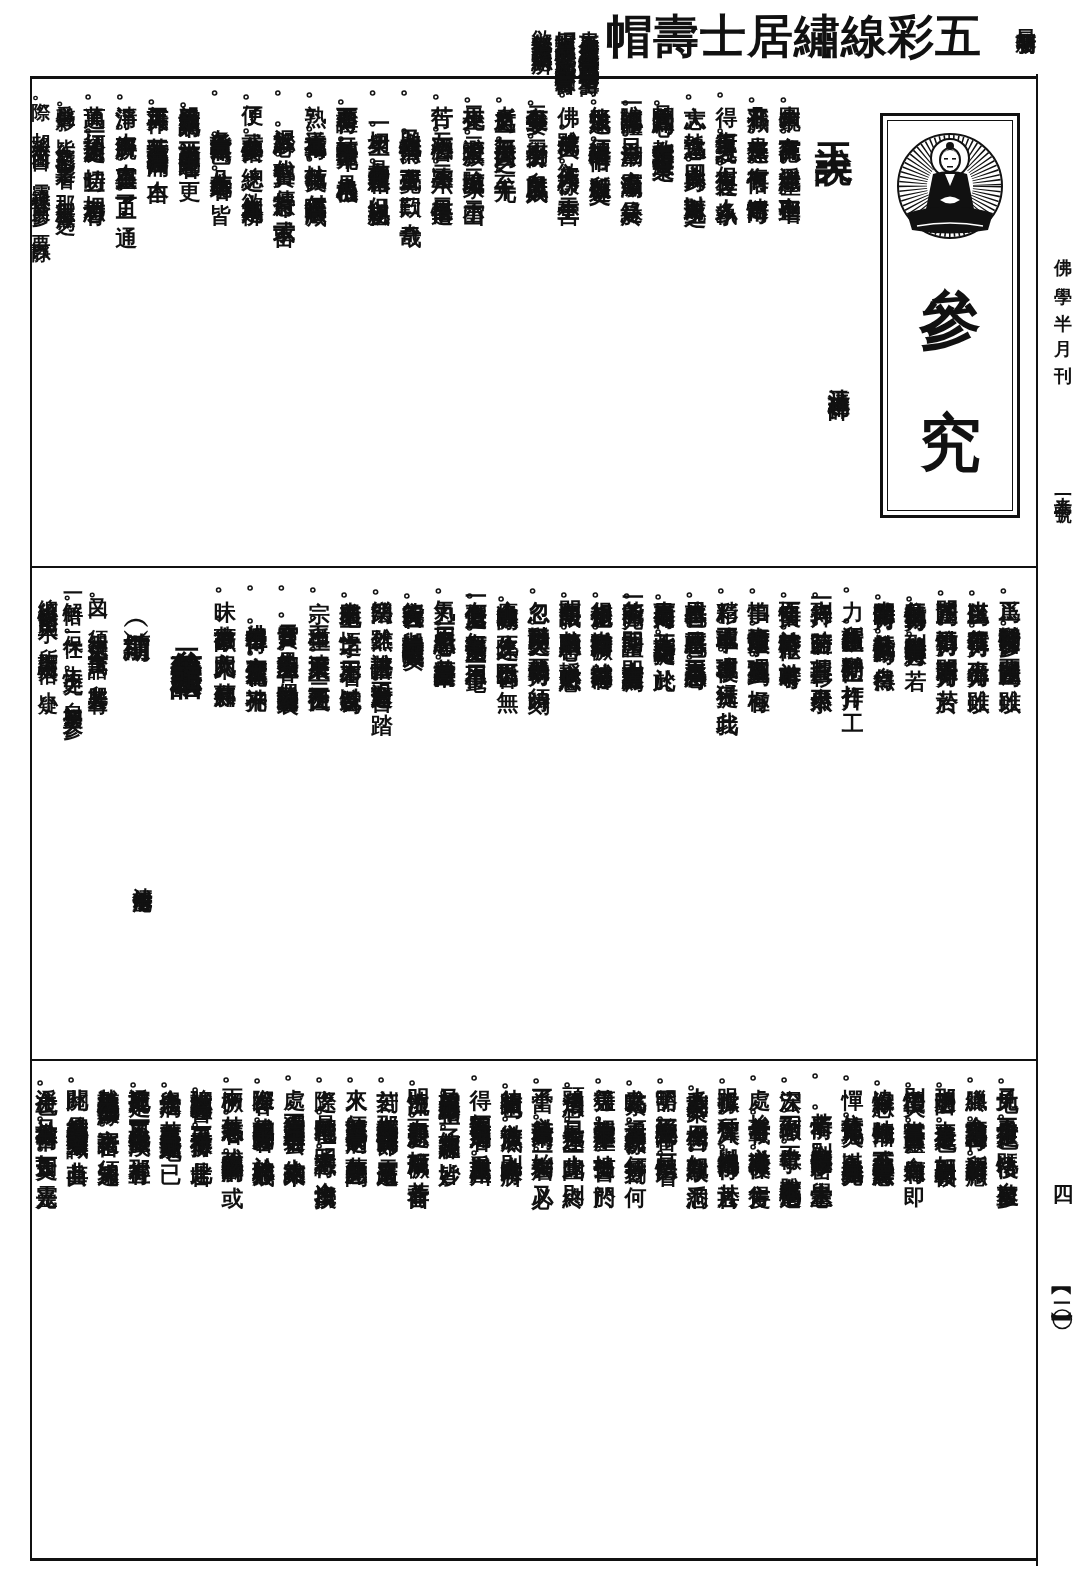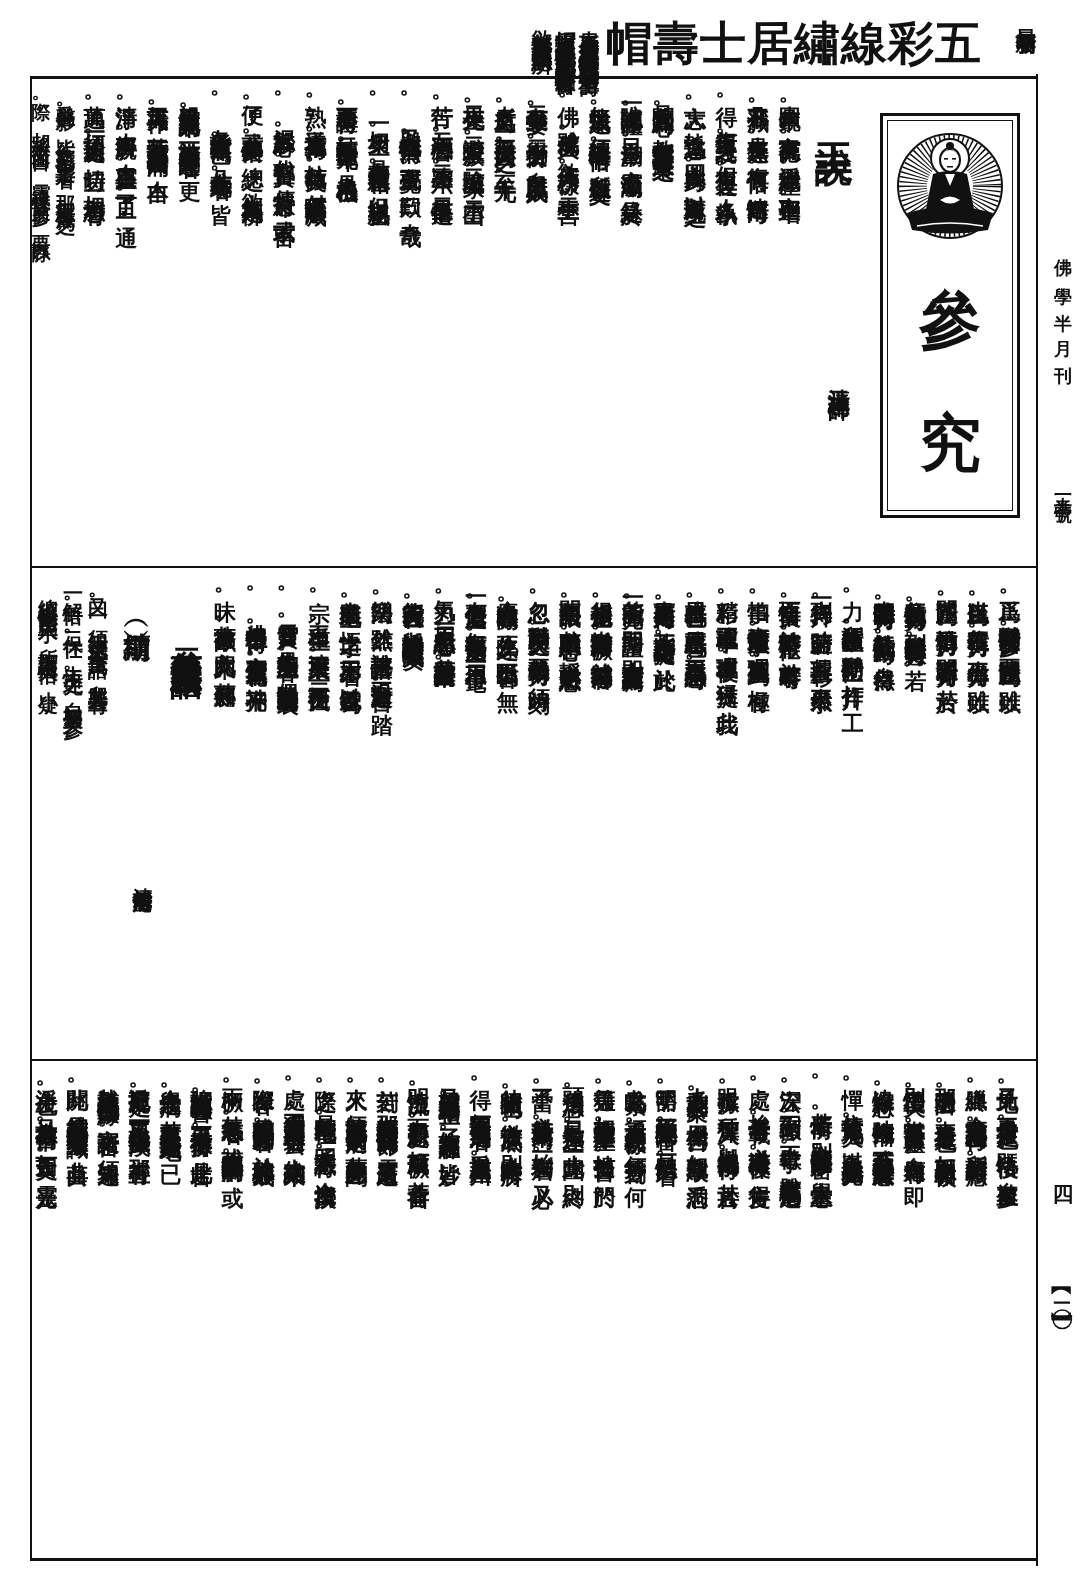--- a/index.html
+++ b/index.html
@@ -17,21 +17,21 @@
   
   .mid-cols{left:209.6px;top:583px;height:470px;}
   .mid-cols .col{width:31.4px;line-height:31.4px;font-size:22px;letter-spacing:1.3px;height:470px;}
   .mid-cols2{left:35.5px;top:583px;height:470px;}
   .mid-cols2 .col{width:25px;line-height:25px;font-size:20px;letter-spacing:3.3px;height:470px;}
   
   .bot-cols{left:31.5px;top:1071px;height:480px;}
   .bot-cols .col{width:31px;line-height:31px;font-size:22px;letter-spacing:1.7px;height:480px;}
   
   .badge{left:990px;top:12px;height:50px;width:48px;font-size:21px;line-height:23px;letter-spacing:2px;font-weight:700;line-break:anywhere;word-break:break-all;white-space:normal;}
-  .big-title{left:606px;top:15px;font-size:46px;line-height:56px;font-weight:900;letter-spacing:1px;unicode-bidi:bidi-override;direction:rtl;white-space:nowrap;}
+  .big-title{left:606px;top:8px;font-size:46px;line-height:56px;font-weight:900;letter-spacing:1px;unicode-bidi:bidi-override;direction:rtl;white-space:nowrap;}
   .ad-text{left:35px;top:14px;height:48px;width:566px;font-size:21px;line-height:23.5px;letter-spacing:2.5px;font-weight:700;white-space:normal;line-break:anywhere;word-break:break-all;}
   
   .title1{left:814px;top:113px;width:40px;line-height:40px;font-size:38px;letter-spacing:2px;font-weight:900;}
   .author1{left:828px;top:371px;width:24px;line-height:24px;font-size:22px;letter-spacing:2px;font-weight:700;}
   .title2{left:169px;top:622px;width:36px;line-height:36px;font-size:32px;letter-spacing:2px;font-weight:900;}
   .note2{left:122px;top:610px;width:30px;line-height:30px;font-size:27px;letter-spacing:1px;font-weight:900;}
   .author2{left:132px;top:872px;width:22px;line-height:22px;font-size:20px;letter-spacing:1px;font-weight:700;}
   
   #box{position:absolute;left:880px;top:113px;width:134px;height:399px;border:3px solid #111;}
   #box .inner{position:absolute;left:4px;top:4px;right:4px;bottom:4px;border:1px solid #111;}

